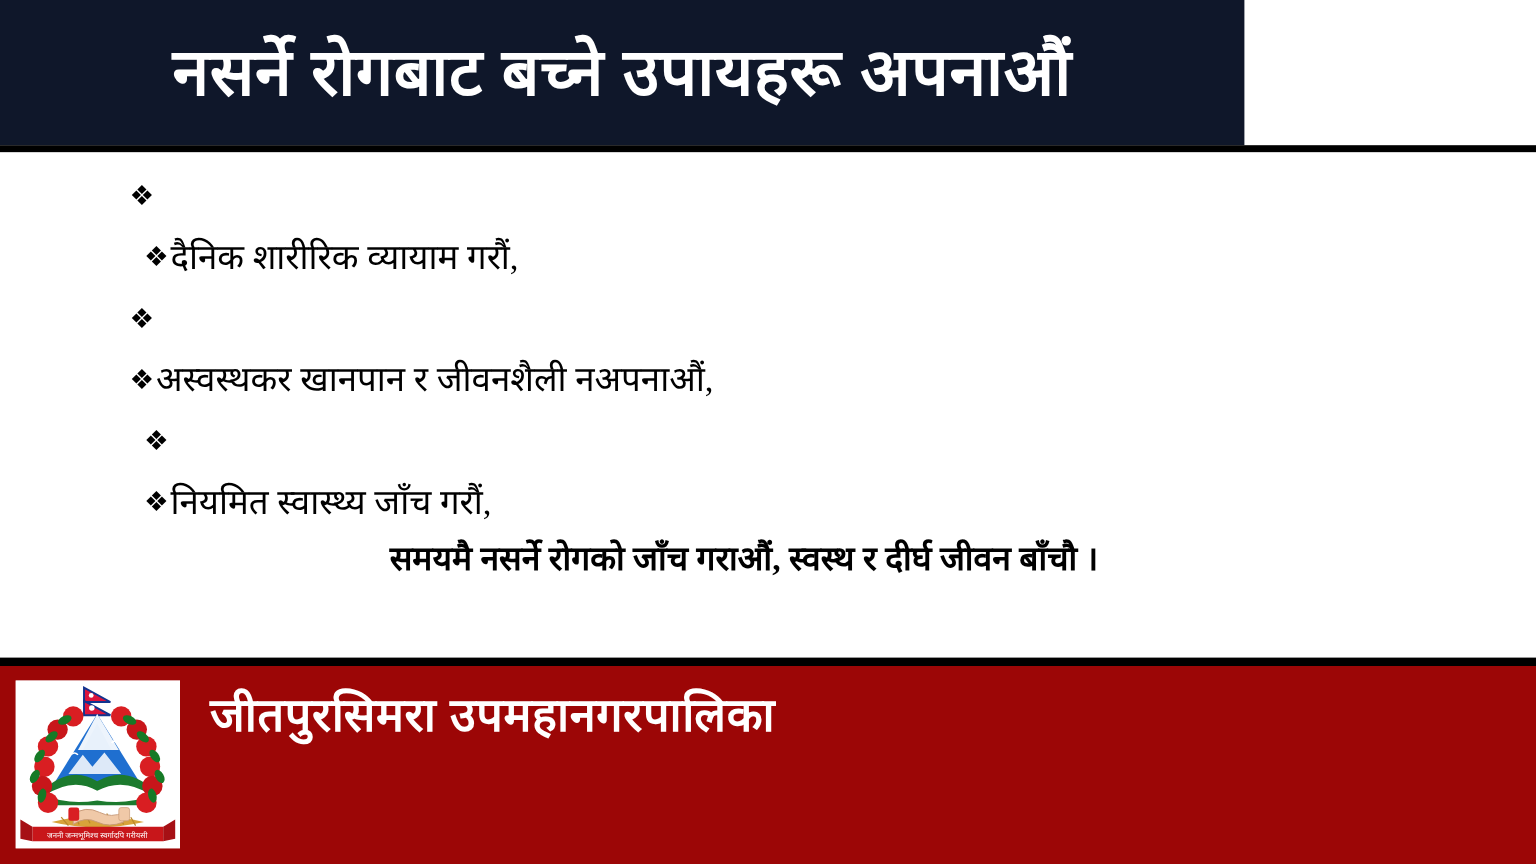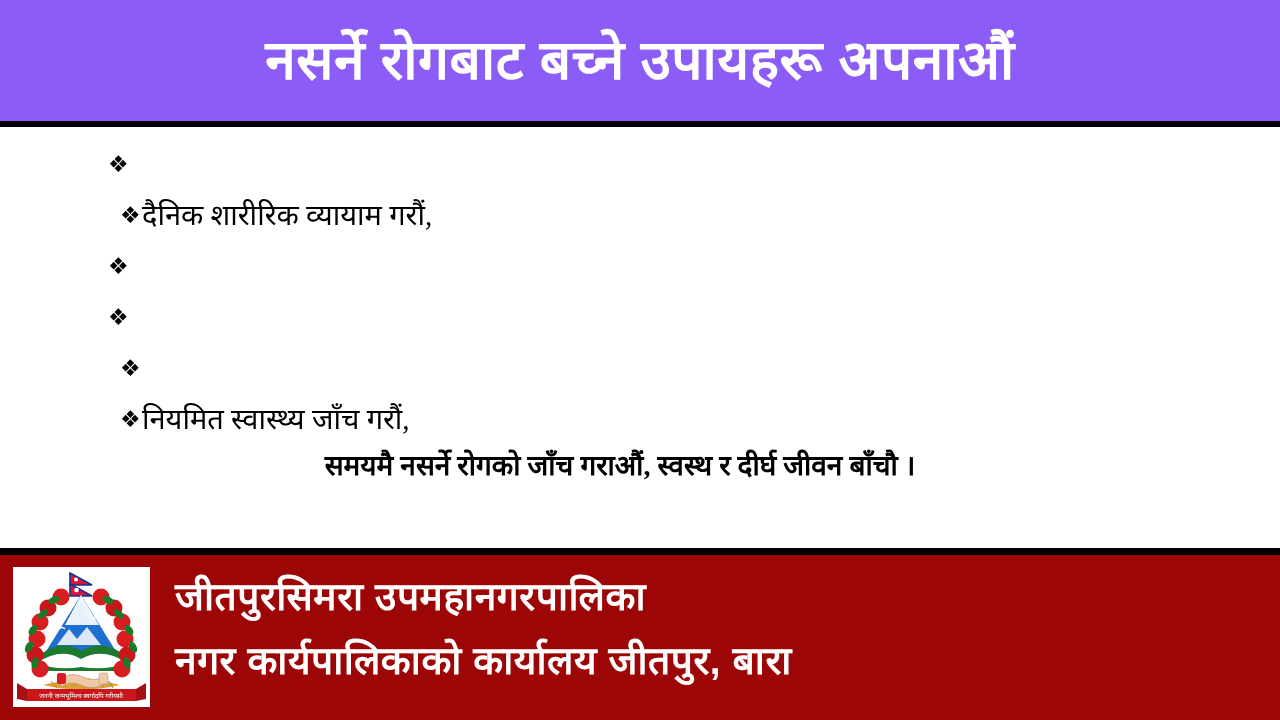--- a/index.html
+++ b/index.html
@@ -19,23 +19,23 @@
     height: 720px;
     background: #ffffff;
     box-sizing: border-box;
   }
 
   
   .header-band {
     position: absolute;
     left: 0;
     top: 0;
-    width: 1280px;
+    width: 1037px;
     height: 121px;
-    background: #8b5cf6;
+    background: #0f172a;
     display: flex;
     align-items: center;
     justify-content: center;
   }
   .header-title {
     color: #ffffff;
     font-family: "Liberation Sans", "DejaVu Sans", sans-serif;
     font-size: 55px;
     font-weight: 700;
     line-height: 1.05;
@@ -183,20 +183,21 @@
         <span class="bullet-glyph">❖</span>
         <span class="bullet-text">दैनिक शारीरिक व्यायाम गरौं,</span>
       </li>
 
       <li class="bullet-item indent-0">
         <span class="bullet-glyph">❖</span>
       </li>
 
       <li class="bullet-item indent-0">
         <span class="bullet-glyph">❖</span>
+        <span class="bullet-text">अस्वस्थकर खानपान र जीवनशैली नअपनाऔं,</span>
       </li>
 
       <li class="bullet-item indent-1">
         <span class="bullet-glyph">❖</span>
       </li>
 
       <li class="bullet-item indent-1">
         <span class="bullet-glyph">❖</span>
         <span class="bullet-text">नियमित स्वास्थ्य जाँच गरौं,</span>
       </li>
@@ -283,17 +284,16 @@
           <path d="M14,122 L123,122 L123,134 L14,134 Z" fill="#c8161a"></path>
           <path d="M14,122 L4,116 L4,132 L14,134 Z" fill="#a61015"></path>
           <path d="M123,122 L133,116 L133,132 L123,134 Z" fill="#a61015"></path>
           <text x="68" y="131" text-anchor="middle" font-family="'Liberation Sans', sans-serif" font-size="6.4" fill="#ffffff">जननी जन्मभूमिश्च स्वर्गादपि गरीयसी</text>
         </g>
       </svg>
     </div>
 
     <div class="footer-text">
       <div class="footer-line1">जीतपुरसिमरा उपमहानगरपालिका</div>
-      <div class="footer-line2">नगर कार्यपालिकाको कार्यालय जीतपुर, बारा</div>
     </div>
 
   </div>
 </div>
 
 </body></html>

